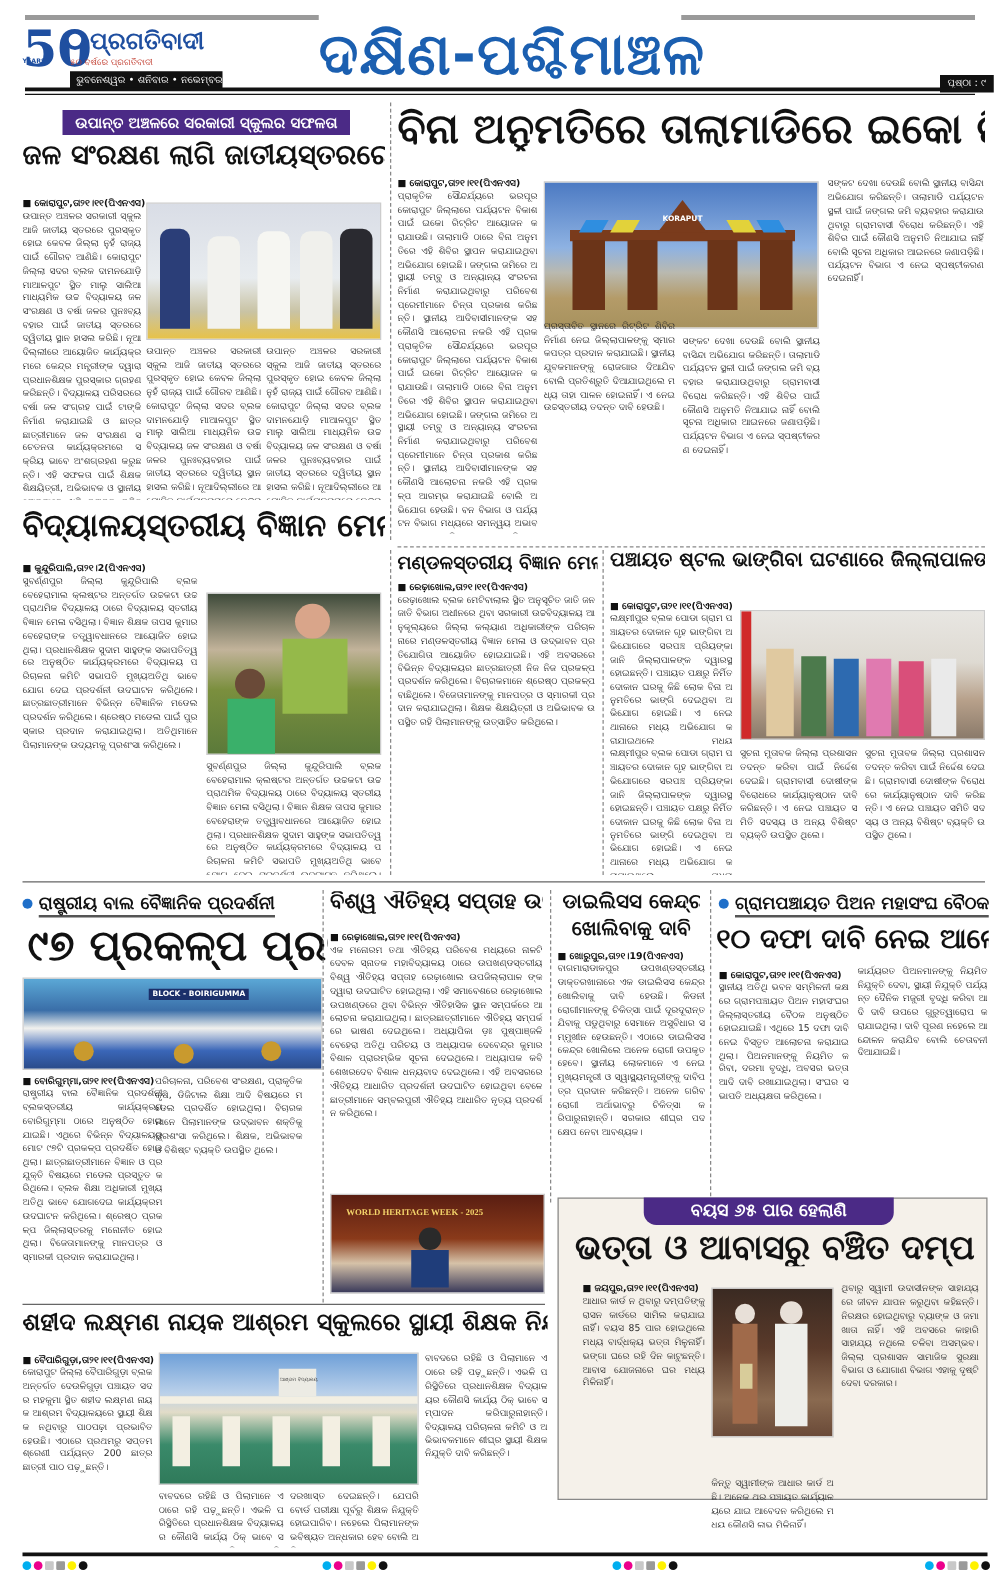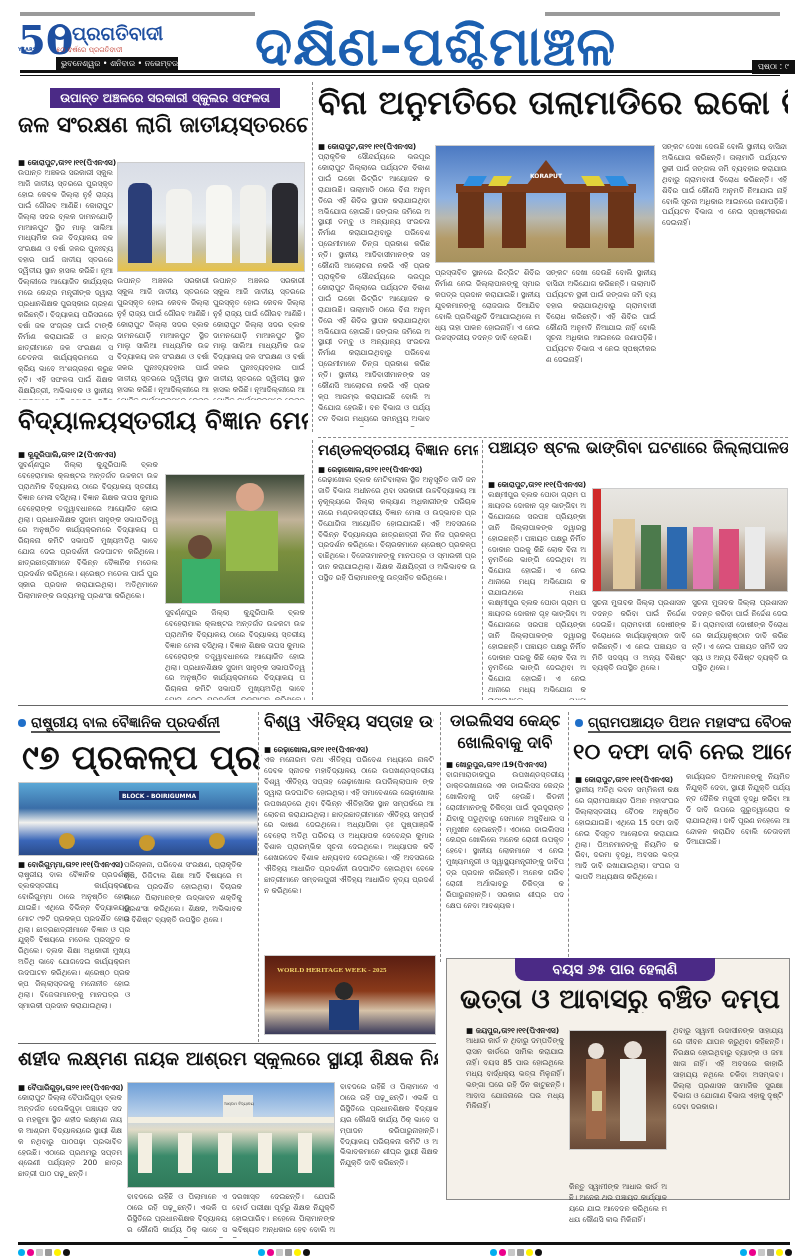--- a/index.html
+++ b/index.html
@@ -1,20 +1,20 @@
 <!DOCTYPE html>
 <html><head>
 <meta charset="utf-8">
 <style>
 *{box-sizing:border-box;margin:0;padding:0}
 html,body{width:800px;height:1260px;background:#fff;overflow:hidden}
 body{position:relative;font-family:"DejaVu Sans",sans-serif;color:#111}
 .abs{position:absolute}
 .topbar{background:#9a9a9a;height:4px}
-.masthead-title{font-family:"DejaVu Sans",sans-serif;font-weight:bold;color:#1b5fb0;font-size:54px;letter-spacing:1px;line-height:1}
+.masthead-title{font-family:"DejaVu Sans",sans-serif;font-weight:bold;color:#1b5fb0;font-size:46px;letter-spacing:1px;line-height:1}
 .logo50{font-family:"DejaVu Serif",serif;font-weight:bold;color:#1f4fa0;font-size:40px;line-height:1}
 .brand{font-weight:bold;color:#1f4fa0;font-size:19px}
 .tagline{color:#c0392b;font-size:7px}
 .dateline{background:#111;color:#fff;font-size:8px;padding:2px 5px}
 .pagebox{background:#111;color:#fff;font-size:8px;padding:2px 6px}
 .rule-thick{background:#111;height:3px}
 .rule-thin{background:#111;height:1px}
 .kicker-box{background:#4b2a86;color:#fff;font-weight:bold;font-size:12px;text-align:center;padding:3px 8px}
 .kicker-pill{background:#4b2a86;color:#fff;font-weight:bold;font-size:14px;text-align:center;border-radius:0 0 10px 10px;padding:3px 10px}
 .hl{font-weight:bold;color:#111;line-height:1.05;white-space:nowrap;overflow:hidden}
@@ -77,21 +77,21 @@
   <div style="position:absolute;left:66px;top:46px;width:24px;height:56px;background:#6b3418"></div>
   <div style="position:absolute;left:130px;top:46px;width:24px;height:56px;background:#6b3418"></div>
   <div style="position:absolute;left:172px;top:46px;width:26px;height:56px;background:#6b3418"></div>
   <div style="position:absolute;left:30px;top:30px;width:18px;height:10px;background:#2f8ee0;transform:skewX(-30deg)"></div>
   <div style="position:absolute;left:55px;top:30px;width:18px;height:10px;background:#e2d23a;transform:skewX(-30deg)"></div>
   <div style="position:absolute;left:148px;top:30px;width:18px;height:10px;background:#e2d23a;transform:skewX(30deg)"></div>
   <div style="position:absolute;left:172px;top:30px;width:18px;height:10px;background:#2f8ee0;transform:skewX(30deg)"></div>
 </div>
 <div class="abs body" style="left:662px;top:142px;width:125px;height:280px">ସଙ୍କଟ ଦେଖା ଦେଉଛି ବୋଲି ସ୍ଥାନୀୟ ବାସିନ୍ଦା ଅଭିଯୋଗ କରିଛନ୍ତି। ତାଲାମାଡି ପର୍ଯ୍ୟଟନ ସ୍ଥଳୀ ପାଇଁ ଜଙ୍ଗଲ ଜମି ବ୍ୟବହାର କରାଯାଉଥିବାରୁ ଗ୍ରାମବାସୀ ବିରୋଧ କରିଛନ୍ତି। ଏହି ଶିବିର ପାଇଁ କୌଣସି ଅନୁମତି ନିଆଯାଇ ନାହିଁ ବୋଲି ସୂଚନା ଅଧିକାର ଆଇନରେ ଜଣାପଡ଼ିଛି। ପର୍ଯ୍ୟଟନ ବିଭାଗ ଏ ନେଇ ସ୍ପଷ୍ଟୀକରଣ ଦେଇନାହିଁ।</div>
 <div class="abs body" style="left:318px;top:272px;width:112px;height:155px">ପ୍ରାକୃତିକ ସୌନ୍ଦର୍ଯ୍ୟରେ ଭରପୂର କୋରାପୁଟ ଜିଲ୍ଲାରେ ପର୍ଯ୍ୟଟନ ବିକାଶ ପାଇଁ ଇକୋ ରିଟ୍ରିଟ ଆୟୋଜନ କରାଯାଉଛି। ତାଲାମାଡି ଠାରେ ବିନା ଅନୁମତିରେ ଏହି ଶିବିର ସ୍ଥାପନ କରାଯାଇଥିବା ଅଭିଯୋଗ ହୋଇଛି। ଜଙ୍ଗଲ ଜମିରେ ଅସ୍ଥାୟୀ ତମ୍ବୁ ଓ ଅନ୍ୟାନ୍ୟ ସଂରଚନା ନିର୍ମାଣ କରାଯାଇଥିବାରୁ ପରିବେଶ ପ୍ରେମୀମାନେ ଚିନ୍ତା ପ୍ରକାଶ କରିଛନ୍ତି। ସ୍ଥାନୀୟ ଆଦିବାସୀମାନଙ୍କ ସହ କୌଣସି ଆଲୋଚନା ନକରି ଏହି ପ୍ରକଳ୍ପ ଆରମ୍ଭ କରାଯାଇଛି ବୋଲି ଅଭିଯୋଗ ହେଉଛି। ବନ ବିଭାଗ ଓ ପର୍ଯ୍ୟଟନ ବିଭାଗ ମଧ୍ୟରେ ସମନ୍ୱୟ ଅଭାବ ସ୍ପଷ୍ଟ ହୋଇଛି। ପ୍ରଶାସନ ଏହି ଘଟଣାର ତଦନ୍ତ କରିବା ଆବଶ୍ୟକ ବୋଲି ସଚେତନ ନାଗରିକମାନେ ଦାବି କରିଛନ୍ତି।</div>
-<div class="abs body" style="left:435px;top:268px;width:105px;height:158px">ପ୍ରସ୍ତାବିତ ସ୍ଥାନରେ ରିଟ୍ରିଟ ଶିବିର ନିର୍ମାଣ ନେଇ ଜିଲ୍ଲାପାଳଙ୍କୁ ସ୍ମାରକପତ୍ର ପ୍ରଦାନ କରାଯାଇଛି। ସ୍ଥାନୀୟ ଯୁବକମାନଙ୍କୁ ରୋଜଗାର ଦିଆଯିବ ବୋଲି ପ୍ରତିଶ୍ରୁତି ଦିଆଯାଇଥିଲେ ମଧ୍ୟ ତାହା ପାଳନ ହୋଇନାହିଁ। ଏ ନେଇ ଉଚ୍ଚସ୍ତରୀୟ ତଦନ୍ତ ଦାବି ହେଉଛି।</div>
+<div class="abs body" style="left:435px;top:256px;width:105px;height:158px">ପ୍ରସ୍ତାବିତ ସ୍ଥାନରେ ରିଟ୍ରିଟ ଶିବିର ନିର୍ମାଣ ନେଇ ଜିଲ୍ଲାପାଳଙ୍କୁ ସ୍ମାରକପତ୍ର ପ୍ରଦାନ କରାଯାଇଛି। ସ୍ଥାନୀୟ ଯୁବକମାନଙ୍କୁ ରୋଜଗାର ଦିଆଯିବ ବୋଲି ପ୍ରତିଶ୍ରୁତି ଦିଆଯାଇଥିଲେ ମଧ୍ୟ ତାହା ପାଳନ ହୋଇନାହିଁ। ଏ ନେଇ ଉଚ୍ଚସ୍ତରୀୟ ତଦନ୍ତ ଦାବି ହେଉଛି।</div>
 <div class="abs body" style="left:546px;top:268px;width:110px;height:158px">ସଙ୍କଟ ଦେଖା ଦେଉଛି ବୋଲି ସ୍ଥାନୀୟ ବାସିନ୍ଦା ଅଭିଯୋଗ କରିଛନ୍ତି। ତାଲାମାଡି ପର୍ଯ୍ୟଟନ ସ୍ଥଳୀ ପାଇଁ ଜଙ୍ଗଲ ଜମି ବ୍ୟବହାର କରାଯାଉଥିବାରୁ ଗ୍ରାମବାସୀ ବିରୋଧ କରିଛନ୍ତି। ଏହି ଶିବିର ପାଇଁ କୌଣସି ଅନୁମତି ନିଆଯାଇ ନାହିଁ ବୋଲି ସୂଚନା ଅଧିକାର ଆଇନରେ ଜଣାପଡ଼ିଛି। ପର୍ଯ୍ୟଟନ ବିଭାଗ ଏ ନେଇ ସ୍ପଷ୍ଟୀକରଣ ଦେଇନାହିଁ।</div>
 
 <div class="abs hdash" style="left:318px;top:437px;width:470px"></div>
 
 <div class="abs hl" style="left:18px;top:408px;width:290px;font-size:25px">ବିଦ୍ୟାଳୟସ୍ତରୀୟ ବିଜ୍ଞାନ ମେଳା</div>
 <div class="abs dateline-text" style="left:18px;top:450px;width:130px;white-space:nowrap;overflow:hidden">■ କୁନ୍ଦୁରିପାଲି,ତା୨୧।2(ପିଏନଏସ)</div>
 <div class="abs body" style="left:18px;top:460px;width:140px;height:240px">ସୁବର୍ଣ୍ଣପୁର ଜିଲ୍ଲା କୁନ୍ଦୁରିପାଲି ବ୍ଲକ ବେହେରାମାଲ କ୍ଲଷ୍ଟର ଅନ୍ତର୍ଗତ ଉଚ୍ଚକଟା ଉଚ୍ଚ ପ୍ରାଥମିକ ବିଦ୍ୟାଳୟ ଠାରେ ବିଦ୍ୟାଳୟ ସ୍ତରୀୟ ବିଜ୍ଞାନ ମେଳା ବସିଥିଲା। ବିଜ୍ଞାନ ଶିକ୍ଷକ ତାପସ କୁମାର ବେହେରାଙ୍କ ତତ୍ତ୍ୱାବଧାନରେ ଆୟୋଜିତ ହୋଇଥିଲା। ପ୍ରଧାନଶିକ୍ଷକ ସୁଦାମ ସାହୁଙ୍କ ସଭାପତିତ୍ୱରେ ଅନୁଷ୍ଠିତ କାର୍ଯ୍ୟକ୍ରମରେ ବିଦ୍ୟାଳୟ ପରିଚାଳନା କମିଟି ସଭାପତି ମୁଖ୍ୟଅତିଥି ଭାବେ ଯୋଗ ଦେଇ ପ୍ରଦର୍ଶନୀ ଉଦଘାଟନ କରିଥିଲେ। ଛାତ୍ରଛାତ୍ରୀମାନେ ବିଭିନ୍ନ ବୈଜ୍ଞାନିକ ମଡେଲ ପ୍ରଦର୍ଶନ କରିଥିଲେ। ଶ୍ରେଷ୍ଠ ମଡେଲ ପାଇଁ ପୁରସ୍କାର ପ୍ରଦାନ କରାଯାଇଥିଲା। ଅତିଥିମାନେ ପିଲାମାନଙ୍କ ଉଦ୍ୟମକୁ ପ୍ରଶଂସା କରିଥିଲେ।</div>
 <div class="abs photo" style="left:165px;top:474px;width:140px;height:130px;background:linear-gradient(180deg,#3e4a3a 0%,#c2b39a 35%,#7b8f3e 60%,#5b7a3a 100%)">
   <div style="position:absolute;left:70px;top:8px;width:28px;height:28px;border-radius:50%;background:#d9a58a"></div>
   <div style="position:absolute;left:60px;top:36px;width:52px;height:60px;background:#95b94a"></div>

